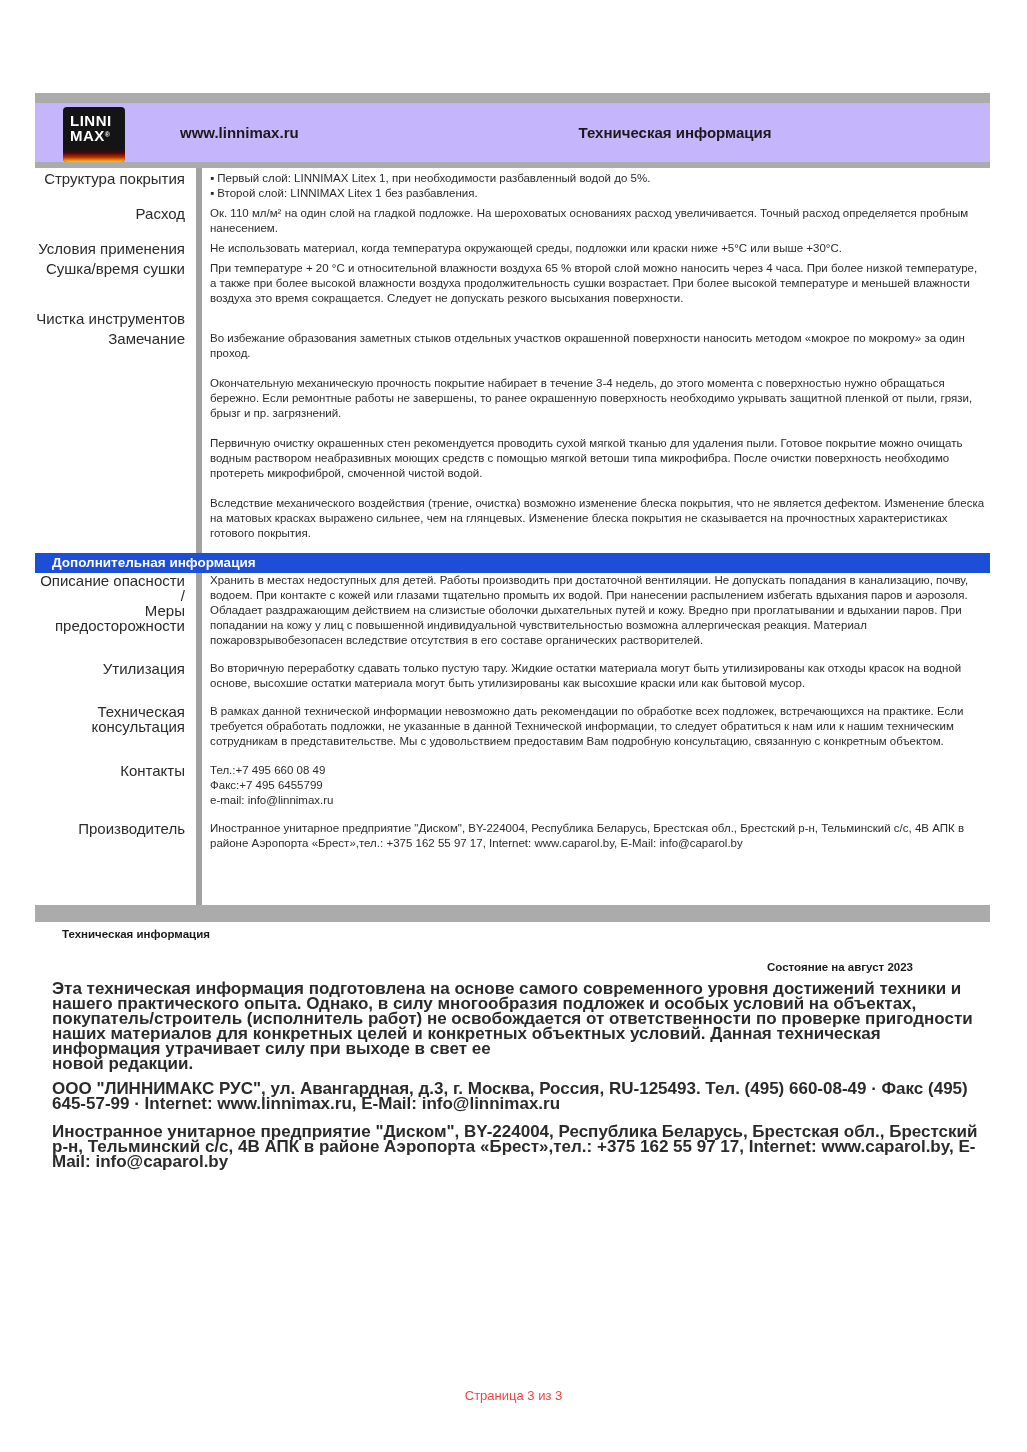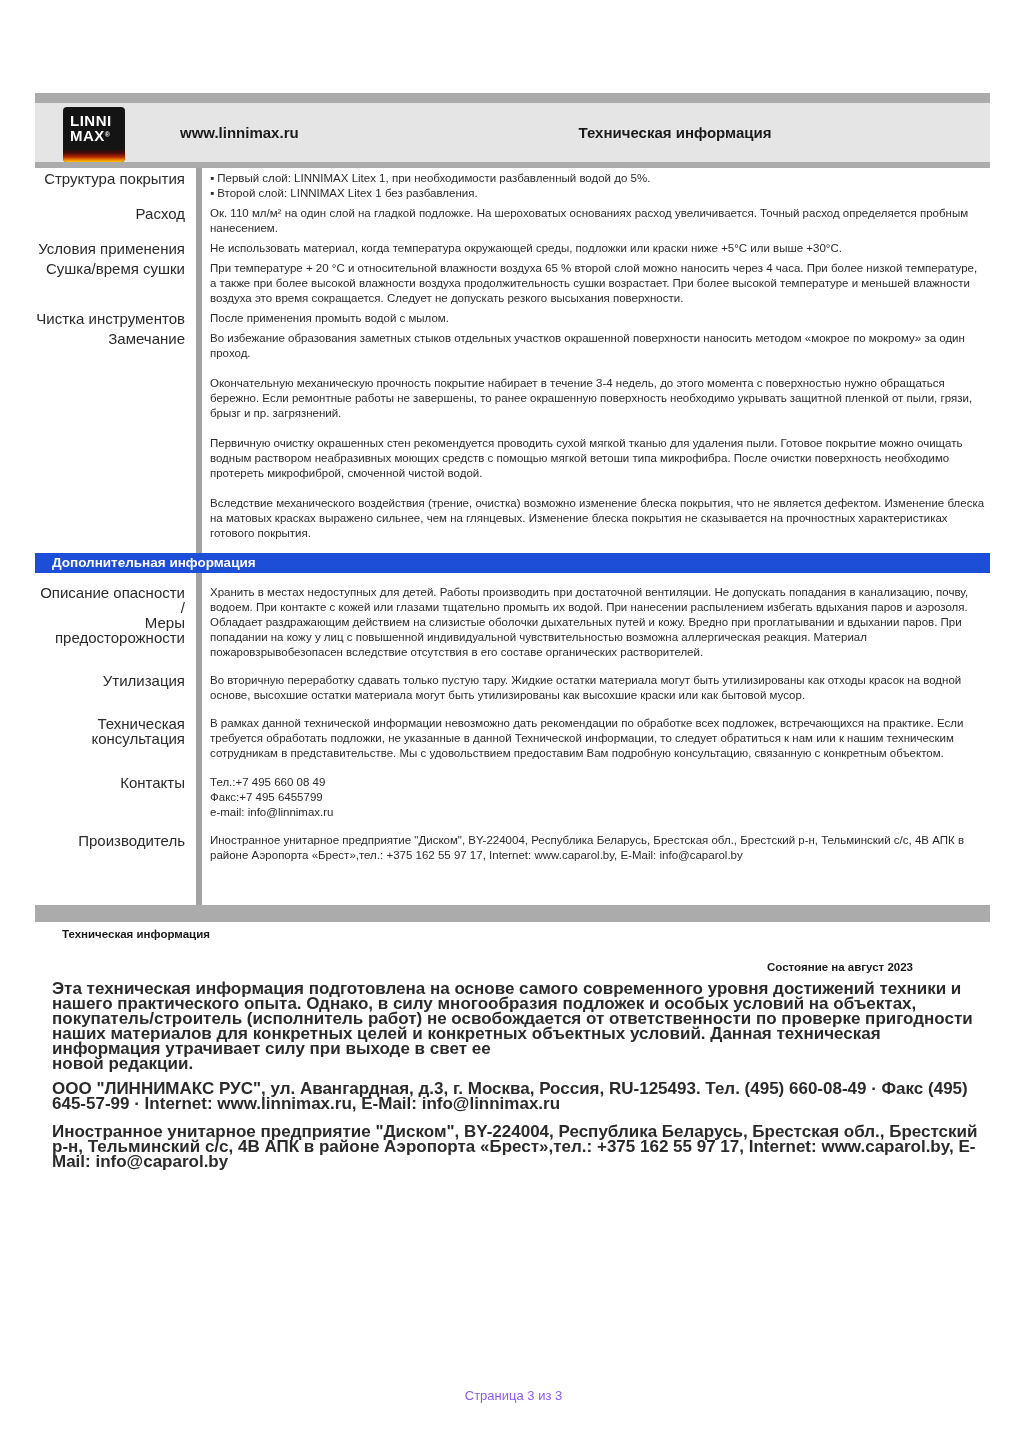--- a/index.html
+++ b/index.html
@@ -12,21 +12,21 @@
     position: relative;
   }
   .page { position: absolute; inset: 0; }
 
   
   .top-bar    { position: absolute; left: 35px; top: 93px;  width: 955px; height: 10px; background: #ababab; }
   .header-bar { position: absolute; left: 35px; top: 162px; width: 955px; height: 6px;  background: #ababab; }
   .bottom-bar { position: absolute; left: 35px; top: 905px; width: 955px; height: 17px; background: #ababab; }
 
   
-  .header { position: absolute; left: 35px; top: 103px; width: 955px; height: 59px; background: #e5e5e5; }
+  .header { position: absolute; left: 35px; top: 103px; width: 955px; height: 59px; background: #c4b5fd; }
   .logo {
     position: absolute; left: 28px; top: 4px;
     width: 62px; height: 55px;
     background: #141414; border-radius: 4px;
     overflow: hidden; display: flex; flex-direction: column;
   }
   .logo-text {
     color: #ffffff; font-weight: bold;
     font-size: 15px; line-height: 14px; letter-spacing: 0.5px;
     padding: 7px 0 0 7px; white-space: pre-line;
@@ -45,21 +45,21 @@
     text-align: center; font-size: 15px; font-weight: bold; color: #1a1a1a;
   }
 
   
   .spec { position: absolute; left: 35px; width: 955px; }
   .spec::before {
     content: ""; position: absolute; left: 161px; top: 0; bottom: 0;
     width: 6px; background: #a2a2a2;
   }
   .spec-1 { top: 168px; height: 385px; padding-top: 3px; }
-  .spec-2 { top: 573px; height: 332px; padding-top: 12px; }
+  .spec-2 { top: 573px; height: 332px; }
   .row {
     display: grid; grid-template-columns: 150px 775px; column-gap: 25px;
     margin-bottom: 5px; position: relative;
   }
   .spec-2 .row { margin-bottom: 13px; }
   .row.gap-lg { margin-top: 14px; }
   .label {
     text-align: right; font-size: 15px; line-height: 15px;
     color: #2b2b2b; white-space: pre-line;
   }
@@ -90,21 +90,21 @@
     margin: 8px 0 0 17px; width: 938px;
     font-size: 17px; line-height: 15px; color: #2b2b2b;
     white-space: pre-line;
     font-weight: bold;
   }
   .footer p.fp2 { margin-top: 10px; }
   .footer p.fp3 { margin-top: 13px; }
 
   .page-number {
     position: absolute; left: 0; top: 1388px; width: 100%;
-    text-align: center; font-size: 13px; color: #8b5cf6;
+    text-align: center; font-size: 13px; color: #ef4444;
   }
 </style>
 </head>
 <body>
 
 <div class="page">
 
   <div class="top-bar"></div>
 
   <div class="header">
@@ -131,21 +131,20 @@
     <div class="row">
       <div class="label">Условия применения</div>
       <div class="content">Не использовать материал, когда температура окружающей среды, подложки или краски ниже +5°C или выше +30°C.</div>
     </div>
     <div class="row">
       <div class="label">Сушка/время сушки</div>
       <div class="content">При температуре + 20 °C и относительной влажности воздуха 65 % второй слой можно наносить через 4 часа. При более низкой температуре, а также при более высокой влажности воздуха продолжительность сушки возрастает. При более высокой температуре и меньшей влажности воздуха это время сокращается. Следует не допускать резкого высыхания поверхности.</div>
     </div>
     <div class="row">
       <div class="label">Чистка инструментов</div>
-      <div class="content">После применения промыть водой с мылом.</div>
     </div>
     <div class="row">
       <div class="label">Замечание</div>
       <div class="content">Во избежание образования заметных стыков отдельных участков окрашенной поверхности наносить методом «мокрое по мокрому» за один проход.
 
 Окончательную механическую прочность покрытие набирает в течение 3-4 недель, до этого момента с поверхностью нужно обращаться бережно. Если ремонтные работы не завершены, то ранее окрашенную поверхность необходимо укрывать защитной пленкой от пыли, грязи, брызг и пр. загрязнений.
 
 Первичную очистку окрашенных стен рекомендуется проводить сухой мягкой тканью для удаления пыли. Готовое покрытие можно очищать водным раствором неабразивных моющих средств с помощью мягкой ветоши типа микрофибра. После очистки поверхность необходимо протереть микрофиброй, смоченной чистой водой.
 
 Вследствие механического воздействия (трение, очистка) возможно изменение блеска покрытия, что не является дефектом. Изменение блеска на матовых красках выражено сильнее, чем на глянцевых. Изменение блеска покрытия не сказывается на прочностных характеристиках готового покрытия.</div>

